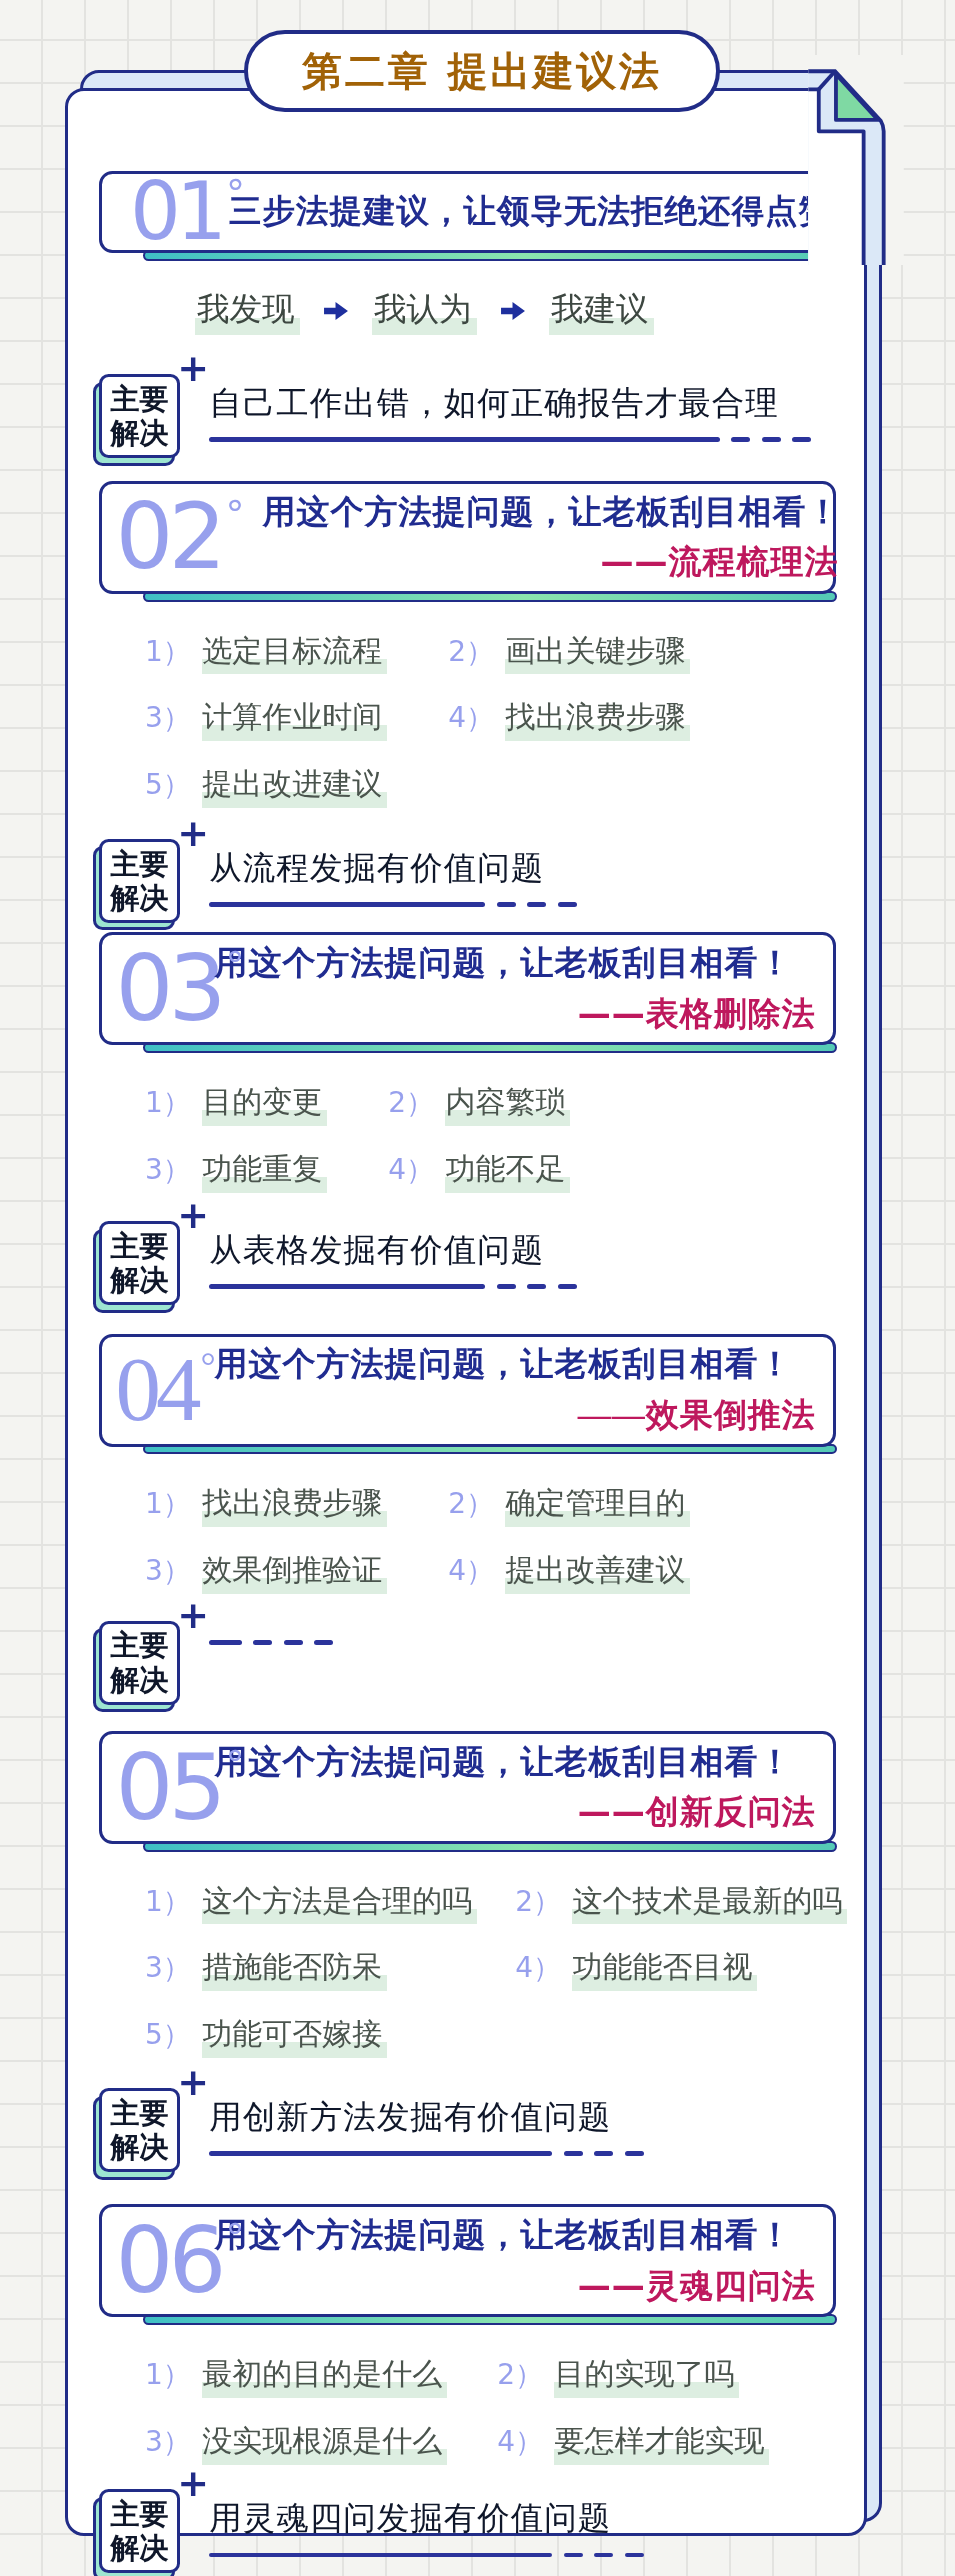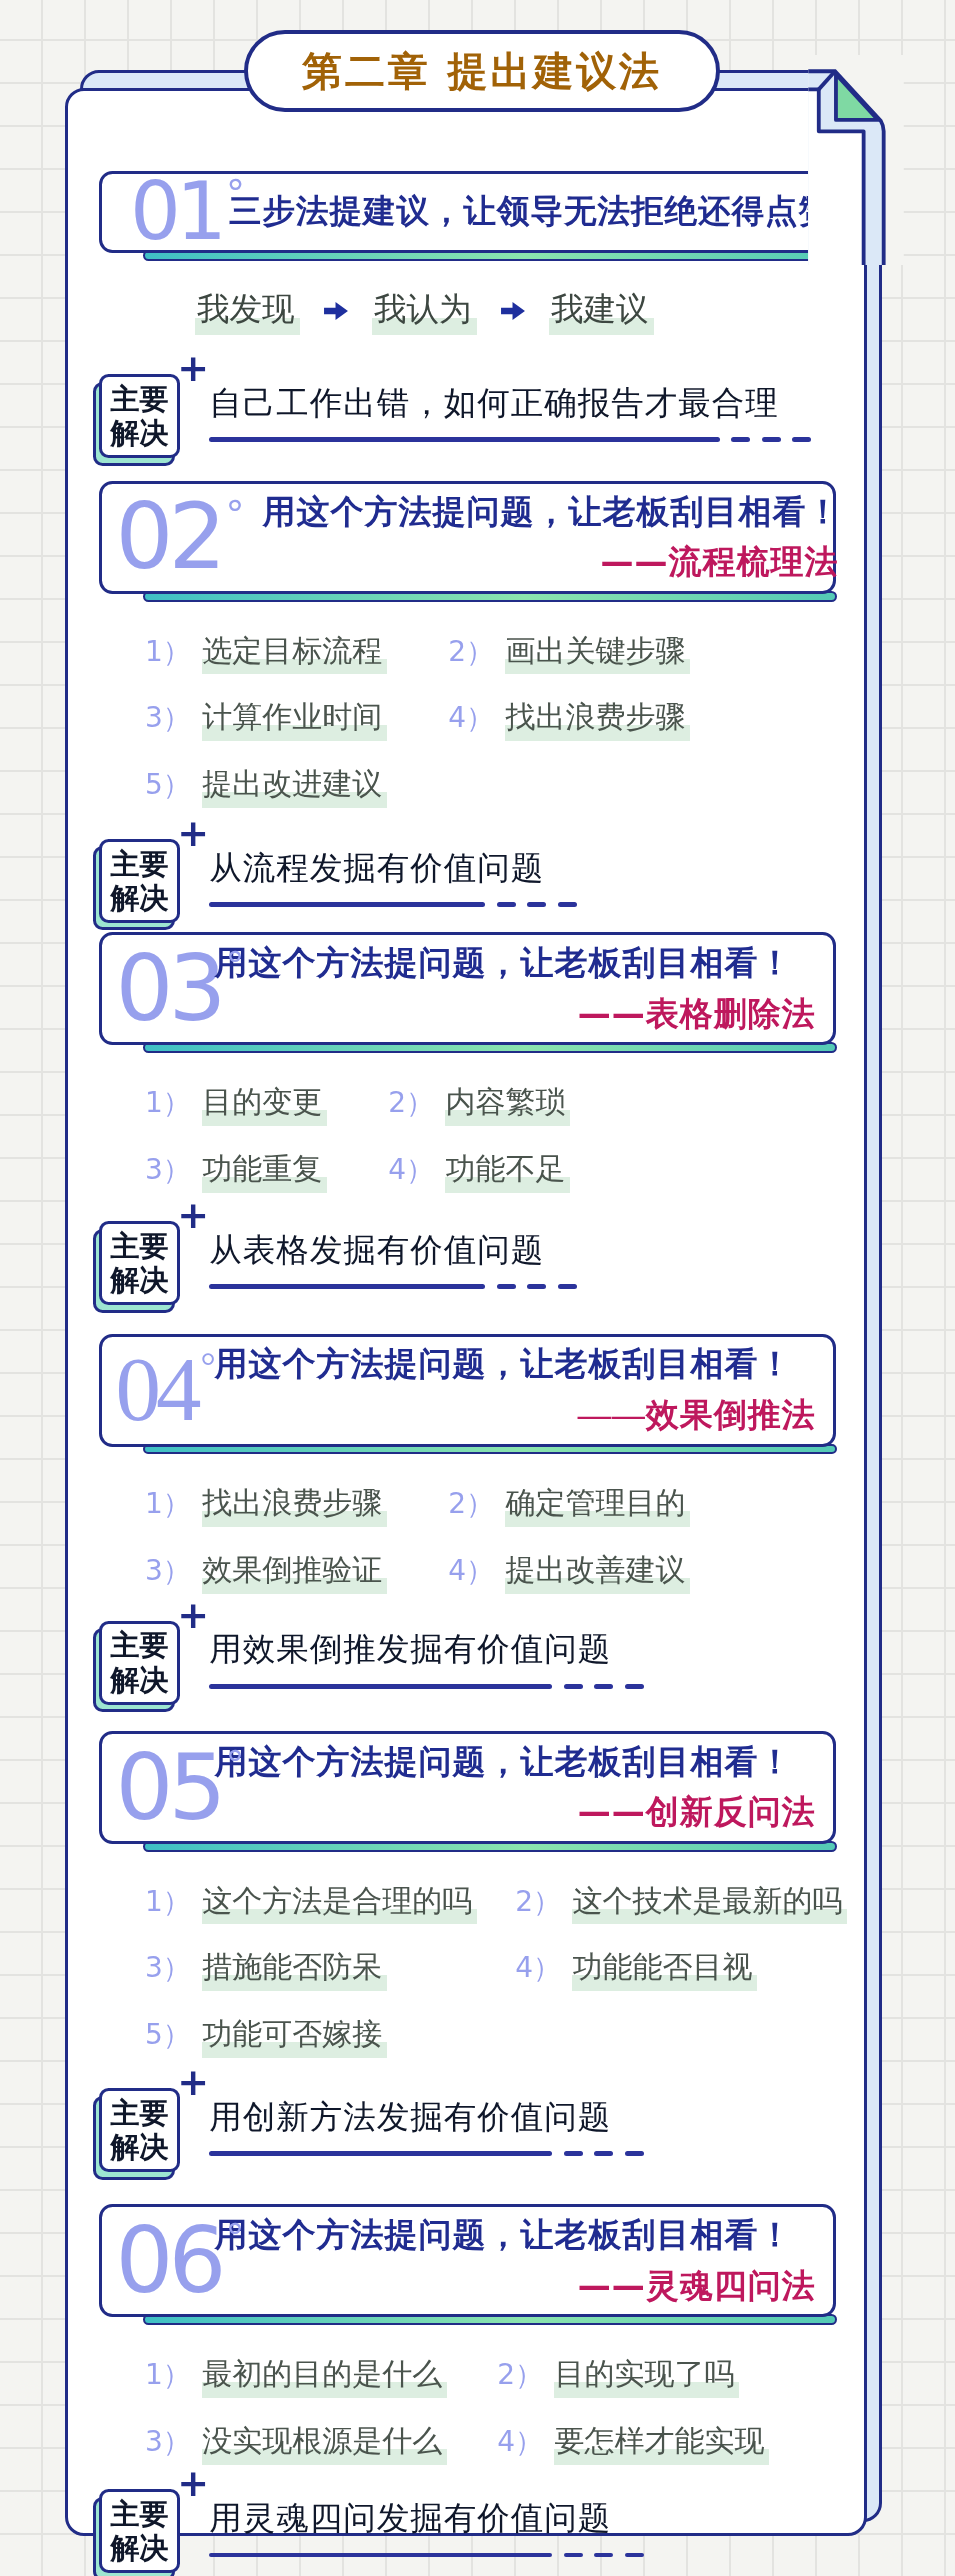--- a/index.html
+++ b/index.html
@@ -296,21 +296,20 @@
         <div class="solve">
           <div class="stamp-wrap">
             <div class="stamp-shadow"></div>
             <div class="stamp">
               <div>主要</div>
               <div>解决</div>
             </div>
             <div class="plus">+</div>
           </div>
           <div class="solve-body">
-            <div class="solve-text">用效果倒推发掘有价值问题</div>
             <div class="sline">
                 <span class="solid"></span>
                 <i></i>
                 <i></i>
                 <i></i>
               </div>
           </div>
         </div>
       </section>
 

